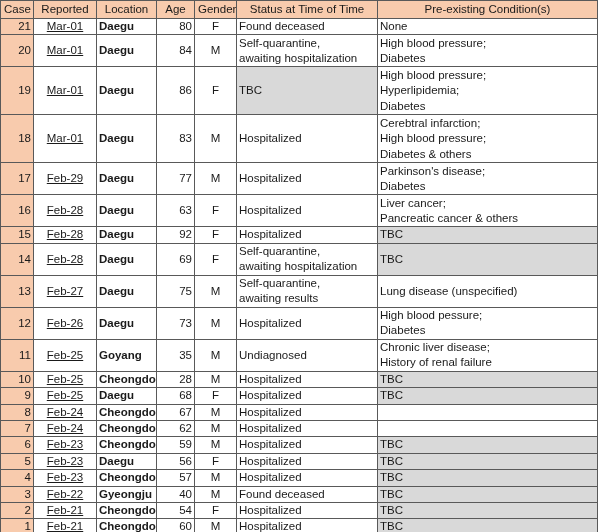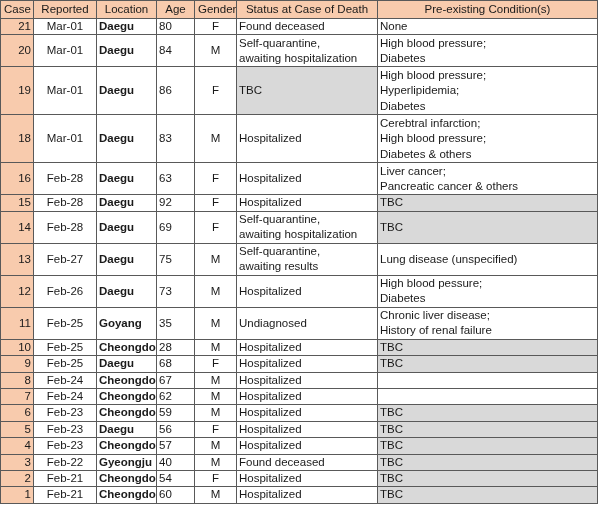--- a/index.html
+++ b/index.html
@@ -49,23 +49,23 @@
     font-weight: normal;
     text-align: center;
     height: 17px;
     padding: 0 3px;
     margin-left: 12px;
   }
   td.cell-case {
     background: #f8cbad;
     text-align: right;
   }
-  td.cell-reported { text-align: center; }
+  td.cell-reported { text-align: center; text-decoration: underline; }
   td.cell-location { text-align: left; padding-left: 3px; font-weight: bold; }
-  td.cell-age      { text-align: left; }
+  td.cell-age      { text-align: right; }
   td.cell-gender   { text-align: center; }
   td.cell-status   { text-align: left; padding-left: 3px; }
   td.cell-cond     { text-align: left; padding-left: 3px; }
 
   td.tbc {
     background: #d9d9d9;
     padding-left: 2px;
   }
   td.blank { background: #ffffff; }
 
@@ -87,21 +87,21 @@
       <col class="c-status">
       <col class="c-cond">
     </colgroup>
     <thead>
       <tr>
         <th>Case</th>
         <th>Reported</th>
         <th>Location</th>
         <th>Age</th>
         <th>Gender</th>
-        <th>Status at Case of Death</th>
+        <th>Status at Time of Time</th>
         <th>Pre-existing Condition(s)</th>
       </tr>
     </thead>
     <tbody id="table-body">
         <tr class="h1">
           <td class="cell-case">21</td>
           <td class="cell-reported">Mar-01</td>
           <td class="cell-location">Daegu</td>
           <td class="cell-age">80</td>
           <td class="cell-gender">F</td>
@@ -135,20 +135,30 @@
           <td class="cell-reported">Mar-01</td>
           <td class="cell-location">Daegu</td>
           <td class="cell-age">83</td>
           <td class="cell-gender">M</td>
           <td class="cell-status">Hospitalized</td>
           <td class="cell-cond">Cerebtral infarction;
 High blood pressure;
 Diabetes &amp; others</td>
         </tr>
         <tr class="h2">
+          <td class="cell-case">17</td>
+          <td class="cell-reported">Feb-29</td>
+          <td class="cell-location">Daegu</td>
+          <td class="cell-age">77</td>
+          <td class="cell-gender">M</td>
+          <td class="cell-status">Hospitalized</td>
+          <td class="cell-cond">Parkinson's disease;
+Diabetes</td>
+        </tr>
+        <tr class="h2">
           <td class="cell-case">16</td>
           <td class="cell-reported">Feb-28</td>
           <td class="cell-location">Daegu</td>
           <td class="cell-age">63</td>
           <td class="cell-gender">F</td>
           <td class="cell-status">Hospitalized</td>
           <td class="cell-cond">Liver cancer;
 Pancreatic cancer &amp; others</td>
         </tr>
         <tr class="h1">

